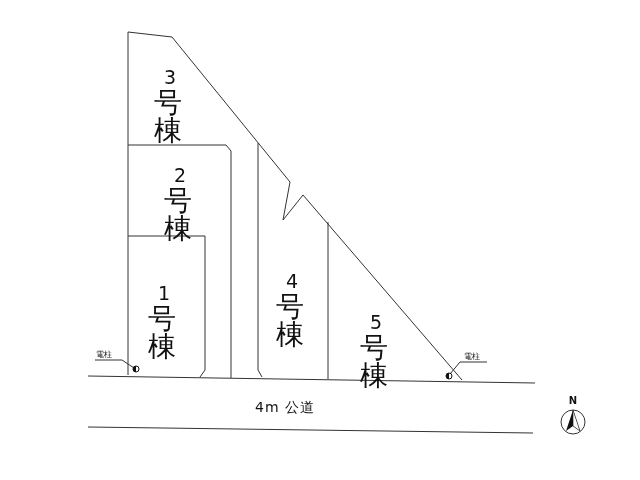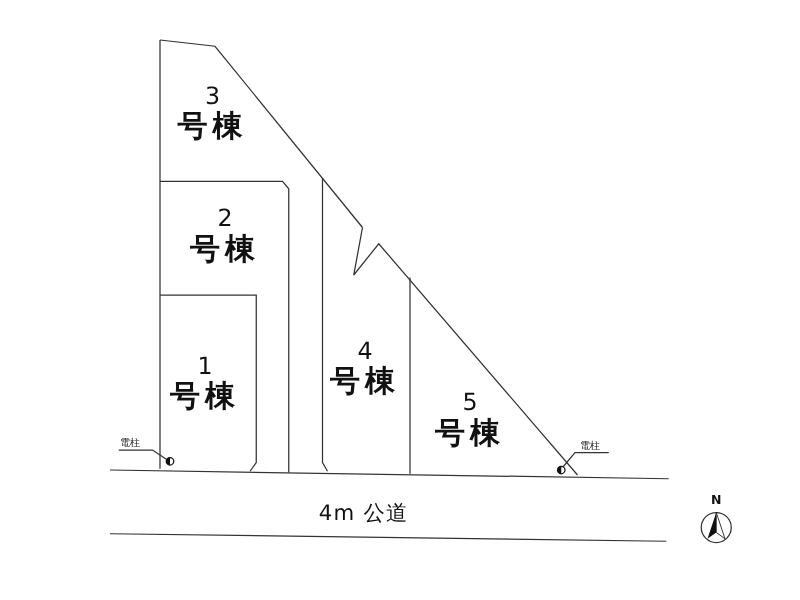--- a/index.html
+++ b/index.html
@@ -1,22 +1,22 @@
 <!DOCTYPE html>
 <html><head>
   <meta charset="utf-8">
   <style>
     html, body { margin: 0; padding: 0; background: #ffffff; }
     #stage { position: relative; width: 640px; height: 480px; overflow: hidden; background: #ffffff; }
     svg { position: absolute; left: 0; top: 0; }
     .lbl { position: absolute; font-family: "DejaVu Sans", sans-serif; color: #111; text-align: center; line-height: 1; }
     .lot-num { font-size: 19px; }
-    .lot-kind { font-size: 24px; letter-spacing: 4px; margin-top: 2px; font-weight: bold; }
+    .lot-kind { font-size: 28px; letter-spacing: 4px; margin-top: 2px; }
     .pole-lbl { position: absolute; font-family: Liberation Sans, sans-serif; font-size: 8px; color: #222; }
-    .road-lbl { position: absolute; font-family: "DejaVu Sans", sans-serif; font-size: 17px; color: #111; letter-spacing: 1px; }
+    .road-lbl { position: absolute; font-family: "DejaVu Sans", sans-serif; font-size: 14px; color: #111; letter-spacing: 1px; }
   </style>
 </head>
 <body>
 
 <div id="stage">
   <svg width="640" height="480" viewBox="0 0 640 480">
     <g fill="none" stroke="#333" stroke-width="1">
 
       <path d="M128,32 L172,37 L290,182"></path>
       <line x1="128" y1="32" x2="128" y2="375"></line>

